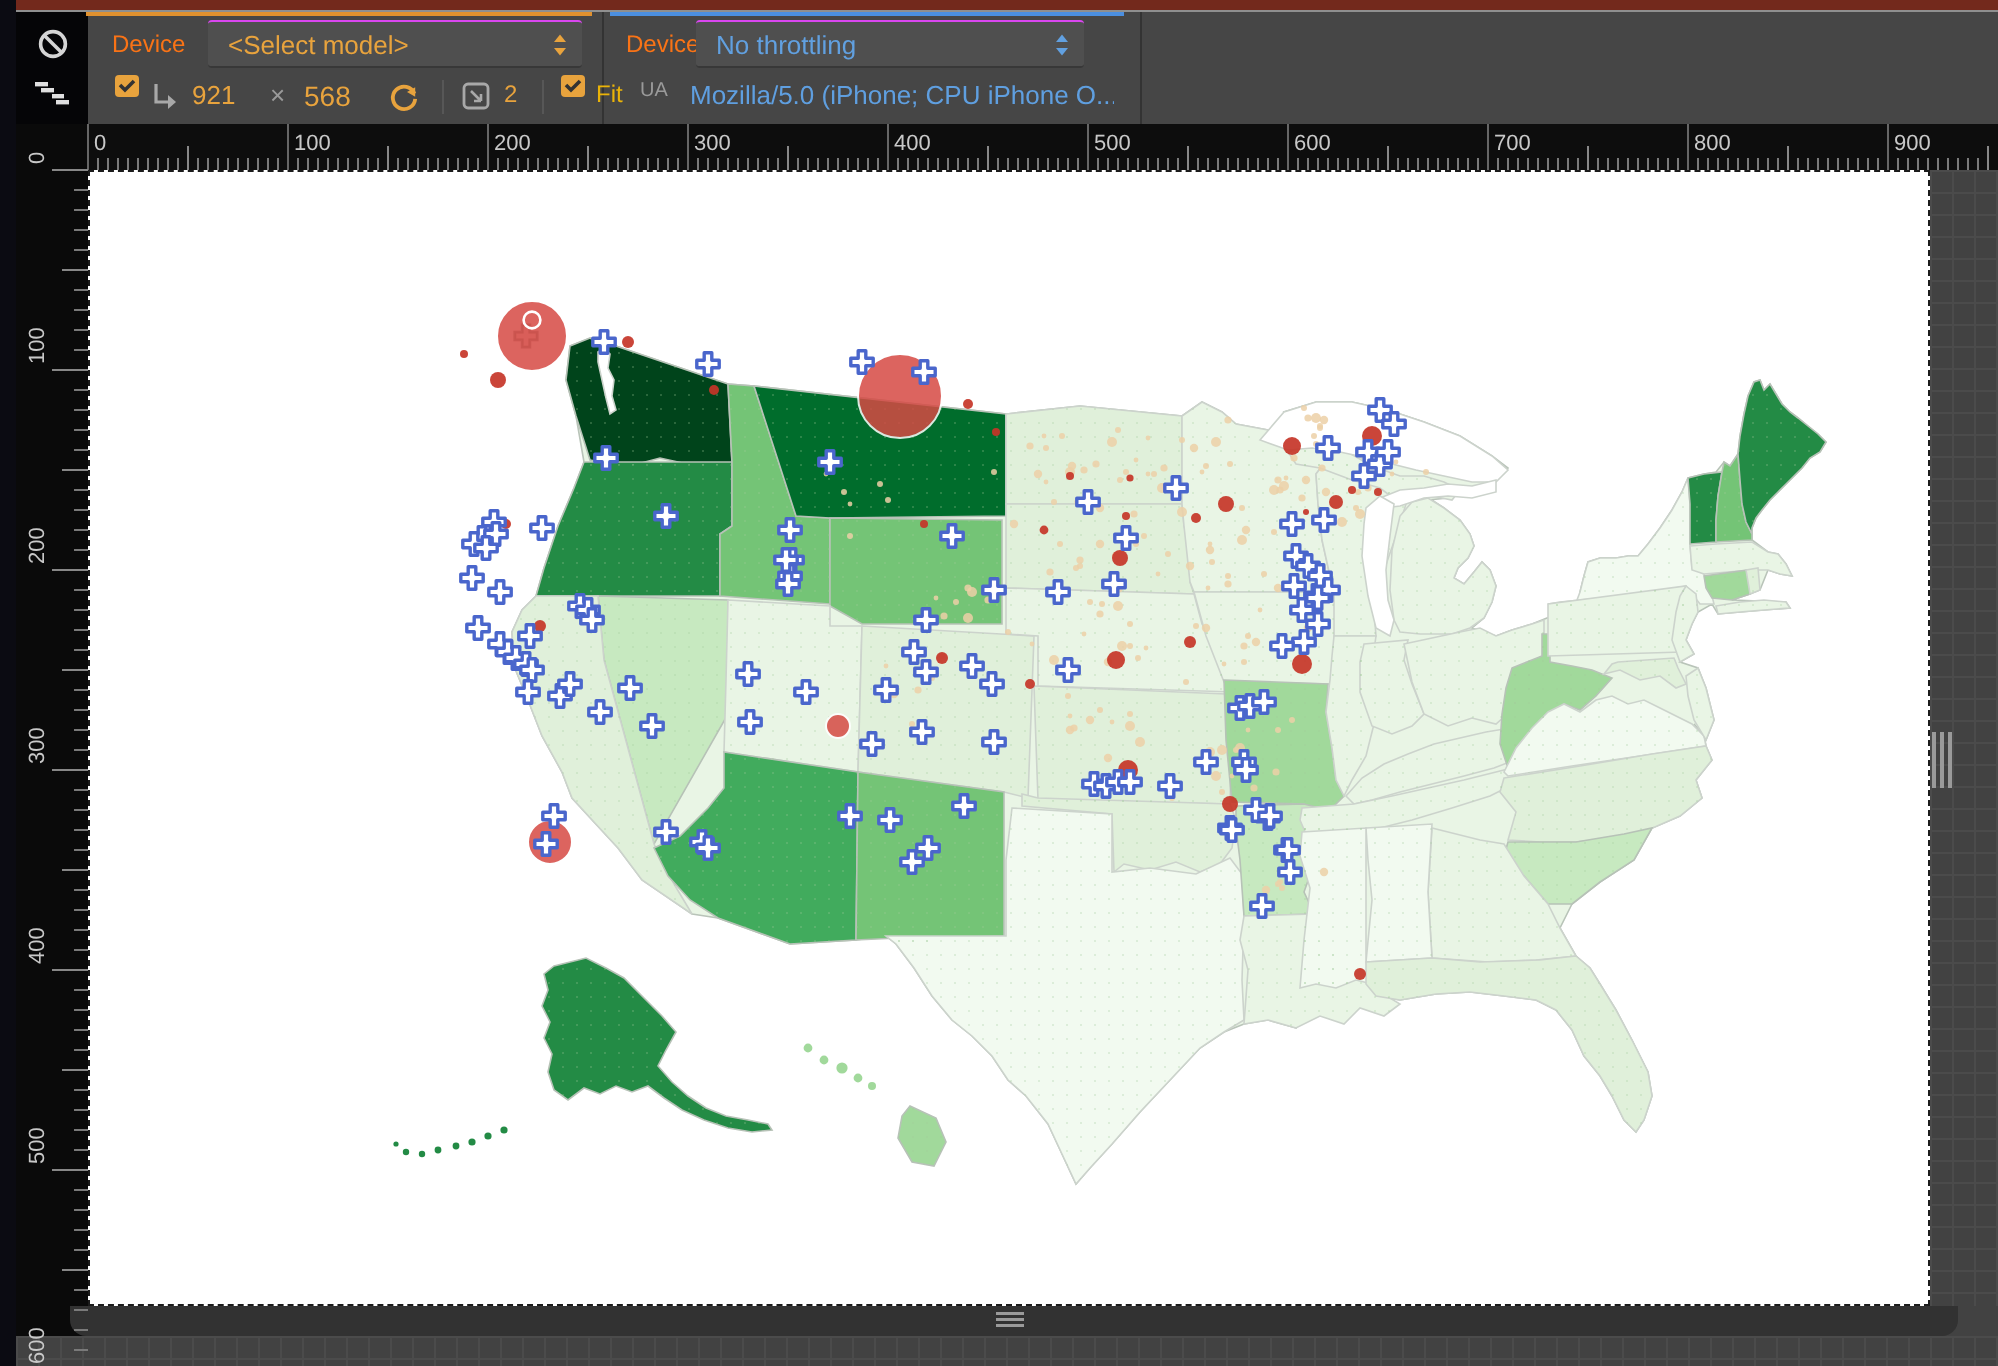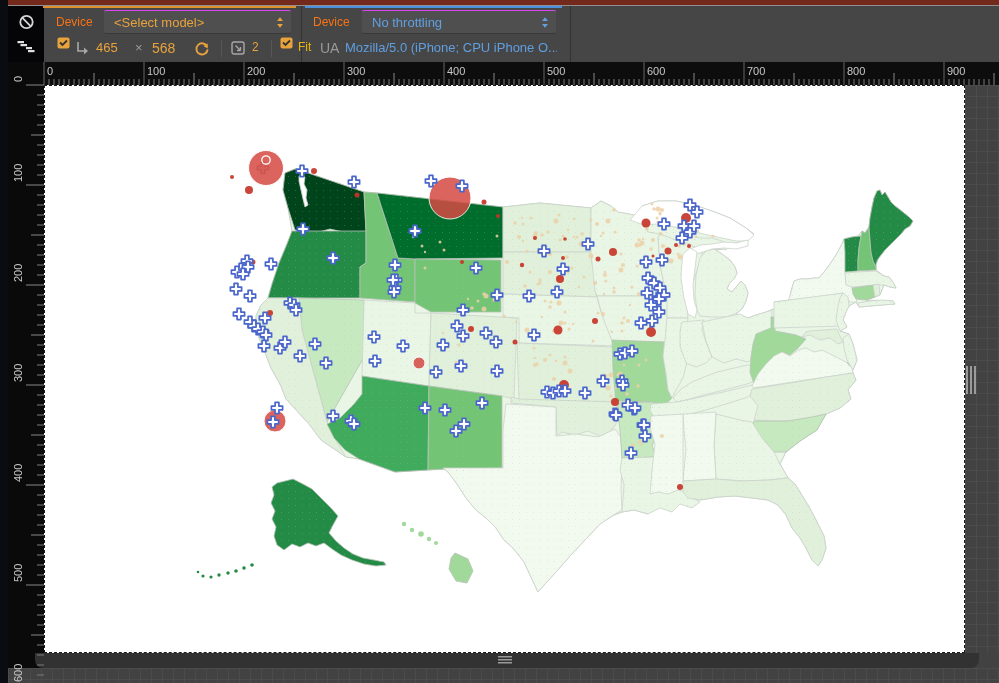--- a/index.html
+++ b/index.html
@@ -51,56 +51,56 @@
 <div class="abs divider" style="left:570px"></div>
 <div class="abs lbl" style="left:56px;top:15px">Device</div>
 <div class="abs sel" style="left:104px;top:10px;width:187px">
   <span class="tx" style="color:#e8a33d">&lt;Select model&gt;</span>
   <svg class="stepper" viewBox="0 0 8 14">
       <path d="M4 0 L8 5 H0 Z" fill="#e8a33d"></path>
       <path d="M4 14 L8 9 H0 Z" fill="#e8a33d"></path>
     </svg>
 </div>
 <div class="abs lbl" style="left:313px;top:15px">Device</div>
-<div class="abs sel" style="left:362px;top:10px;width:194px">
+<div class="abs sel" style="left:348px;top:10px;width:194px">
   <span class="tx" style="color:#61a0e0">No throttling</span>
   <svg class="stepper" viewBox="0 0 8 14">
       <path d="M4 0 L8 5 H0 Z" fill="#61a0e0"></path>
       <path d="M4 14 L8 9 H0 Z" fill="#61a0e0"></path>
     </svg>
 </div>
 
 <svg class="abs" style="left:57px;top:37px" width="14" height="13">
     <rect x="0.5" y="0.5" width="12" height="11" rx="2" fill="#e8a33d"></rect>
     <path d="M3 5.5 L5.5 8 L10 3.5" stroke="#333" stroke-width="1.8" fill="none"></path>
   </svg>
 <svg class="abs" style="left:73px;top:39px" width="18" height="18">
     <path d="M5 3 V12 H13" stroke="#a8a8a8" stroke-width="1.6" fill="none"></path>
     <path d="M11 8.5 L15 12 L11 15.5" fill="#a8a8a8"></path>
   </svg>
-<div class="abs" style="left:96px;top:40px;color:#e8a33d;font-size:13px">465</div>
+<div class="abs" style="left:96px;top:40px;color:#e8a33d;font-size:13px">921</div>
 <div class="abs" style="left:135px;top:40px;color:#9a9a9a;font-size:13px">×</div>
 <div class="abs" style="left:152px;top:40px;color:#e8a33d;font-size:14px">568</div>
 <svg class="abs" style="left:194px;top:41px" width="16" height="16" viewBox="0 0 16 16">
  <path d="M13.2 5.8 A 5.6 5.6 0 1 0 13.6 8.4" stroke="#e8a33d" stroke-width="1.9" fill="none"></path>
  <path d="M13.6 2.6 L13.6 7.4 L9.5 5 Z" fill="#e8a33d"></path>
   </svg>
 <div class="abs sep" style="left:221px"></div>
 <svg class="abs" style="left:231px;top:41px" width="15" height="15">
     <rect x="1" y="1" width="12" height="12" rx="2" fill="none" stroke="#a8a8a8" stroke-width="1.4"></rect>
     <path d="M4.5 4.5 L9.5 9.5 M9.5 9.5 H6 M9.5 9.5 V6" stroke="#a8a8a8" stroke-width="1.3" fill="none"></path>
   </svg>
 <div class="abs txt" style="left:252px;top:40px;color:#e8a33d">2</div>
 <div class="abs sep" style="left:271px"></div>
 <svg class="abs" style="left:280px;top:37px" width="14" height="13">
     <rect x="0.5" y="0.5" width="12" height="11" rx="2" fill="#e8a33d"></rect>
     <path d="M3 5.5 L5.5 8 L10 3.5" stroke="#333" stroke-width="1.8" fill="none"></path>
   </svg>
 <div class="abs txt" style="left:298px;top:40px;color:#eab308">Fit</div>
-<div class="abs" style="left:320px;top:40px;color:#9a9a9a;font-size:14px">UA</div>
+<div class="abs" style="left:320px;top:40px;color:#9a9a9a;font-size:10px">UA</div>
 <div class="abs" style="left:345px;top:40px;color:#5f9fe0;font-size:13px;width:212px;white-space:nowrap;overflow:hidden">Mozilla/5.0 (iPhone; CPU iPhone O...</div>
 <div id="hrulerbg" class="abs"></div>
 <div id="vrulerbg" class="abs"></div>
 <svg class="hruler" width="956" height="23" viewBox="0 0 956 23">
     <line x1="1" y1="0" x2="1" y2="23" stroke="#666" stroke-width="1"></line>
     <text x="4" y="13" fill="#c8c8c8" font-size="11" font-family="Liberation Sans">0</text>
     <line x1="6" y1="17" x2="6" y2="23" stroke="#7a7a7a" stroke-width="1"></line>
     <line x1="11" y1="17" x2="11" y2="23" stroke="#7a7a7a" stroke-width="1"></line>
     <line x1="16" y1="17" x2="16" y2="23" stroke="#7a7a7a" stroke-width="1"></line>
     <line x1="21" y1="17" x2="21" y2="23" stroke="#7a7a7a" stroke-width="1"></line>

